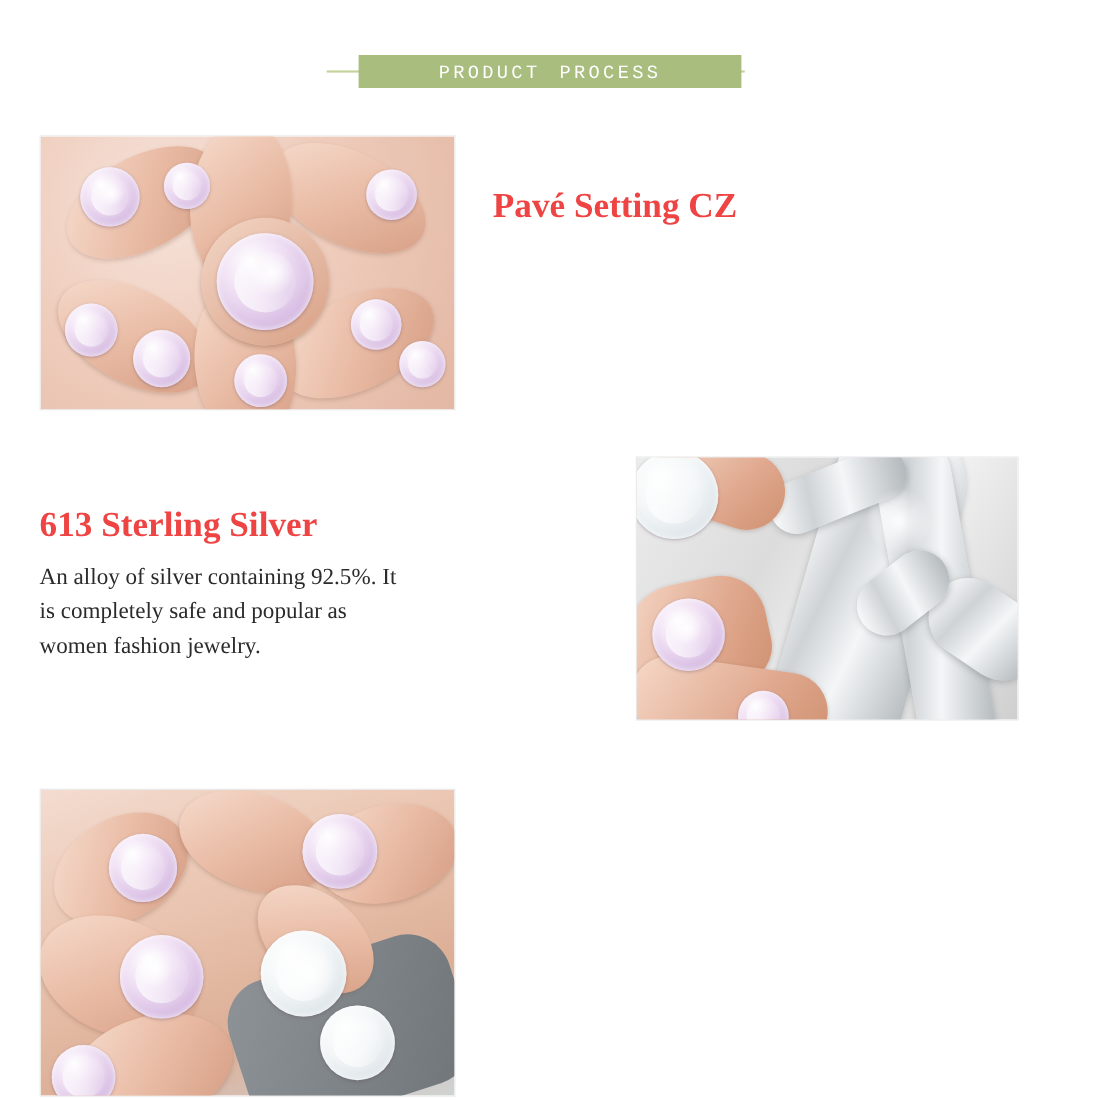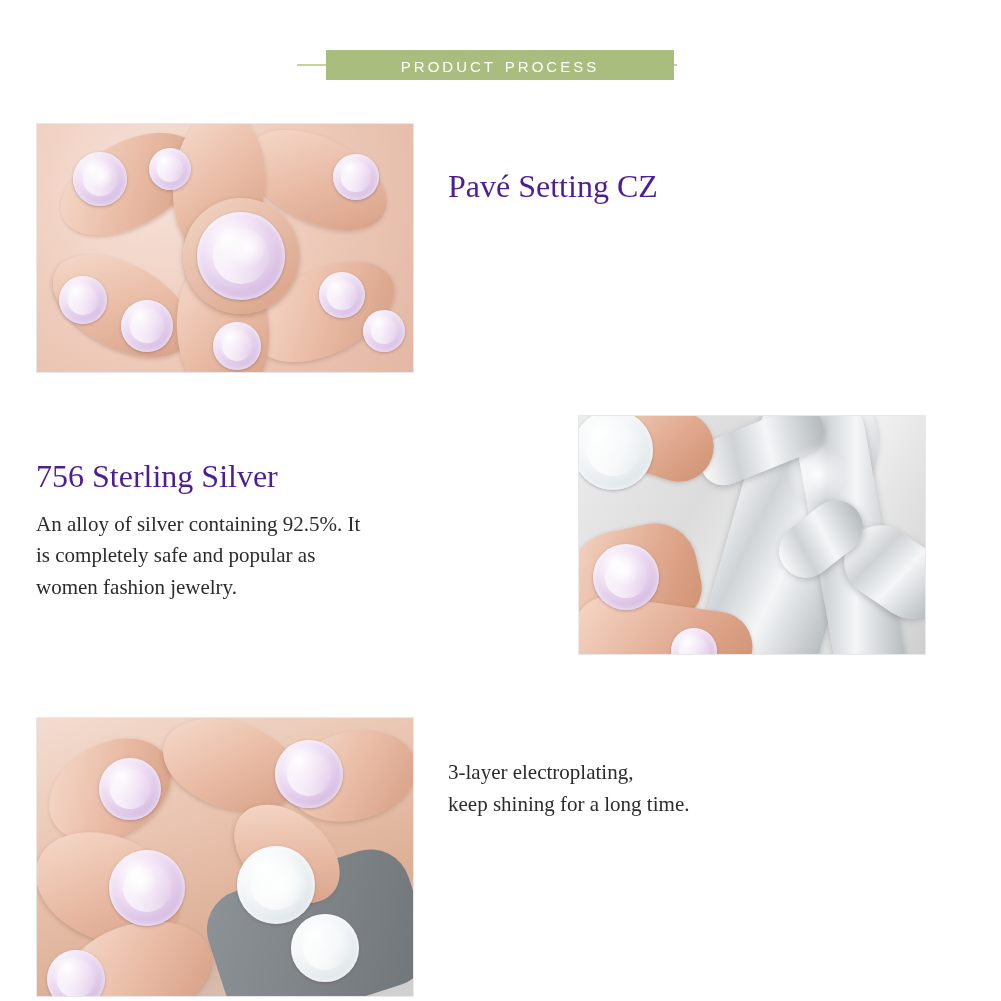--- a/index.html
+++ b/index.html
@@ -37,44 +37,44 @@
     left: 326px;
     width: 348px;
     height: 30px;
     background: #a9bd7e;
     display: flex;
     align-items: center;
     justify-content: center;
   }
   .header-band span {
     color: #ffffff;
-    font-family: Liberation Sans, sans-serif;
-    font-size: 21px;
+    font-family: Liberation Mono, monospace;
+    font-size: 24px;
     letter-spacing: 3px;
     text-transform: lowercase;
     font-variant: small-caps;
   }
 
   
   .photo {
     position: absolute;
     overflow: hidden;
     border: 1px solid #e8e8e8;
     box-sizing: border-box;
   }
   .txtblock {
     position: absolute;
   }
   .txtblock .title {
     font-family: "Liberation Serif", serif;
-    color: #4c1d95;
+    color: #ef4444;
     font-size: 32px;
     line-height: 1.15;
     margin: 0 0 14px 0;
-    font-weight: normal;
+    font-weight: bold;
   }
   .txtblock .body {
     font-family: "Liberation Serif", serif;
     color: #2b2b2b;
     font-size: 21px;
     line-height: 1.5;
     margin: 0;
     white-space: pre-line;
   }
 
@@ -200,21 +200,21 @@
     <div class="sparkle" style="left:190px; top:104px; width:40px; height:40px;"></div>
     <div class="sparkle" style="left:52px;  top:40px;  width:24px; height:24px;"></div>
   </div>
 </div>
 
 <div class="txtblock" id="text1">
   <h2 class="title">Pavé Setting CZ</h2>
 </div>
 
 <div class="txtblock" id="text2">
-  <h2 class="title">756 Sterling Silver</h2>
+  <h2 class="title">613 Sterling Silver</h2>
   <p class="body">An alloy of silver containing 92.5%. It
 is completely safe and popular as
 women fashion jewelry.</p>
 </div>
 
 <div class="photo" id="photo2">
   <div class="jw">
     <div class="p2-bg"></div>
 
     <div class="p2-silver" style="left:150px; top:-40px; width:120px; height:330px; border-radius:60px; transform:rotate(16deg);"></div>
@@ -255,15 +255,13 @@
     <div class="cz white facet" style="left:200px; top:128px; width:78px; height:78px;"></div>
     <div class="cz white facet" style="left:254px; top:196px; width:68px; height:68px;"></div>
     <div class="cz facet" style="left:10px;  top:232px; width:58px;  height:58px;"></div>
 
     <div class="sparkle" style="left:216px; top:140px; width:54px; height:54px;"></div>
     <div class="sparkle" style="left:86px;  top:146px; width:34px; height:34px;"></div>
   </div>
 </div>
 
 <div class="txtblock" id="text3">
-  <p class="body">3-layer electroplating,
- keep shining for a long time.</p>
 </div>
 
 </body></html>

